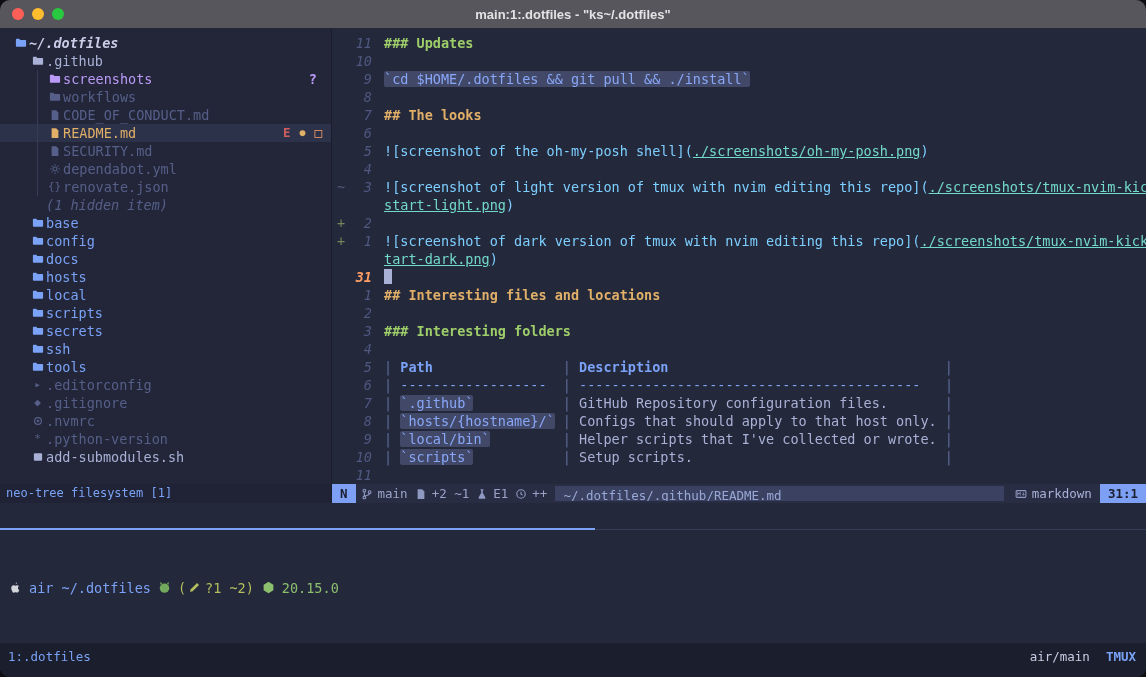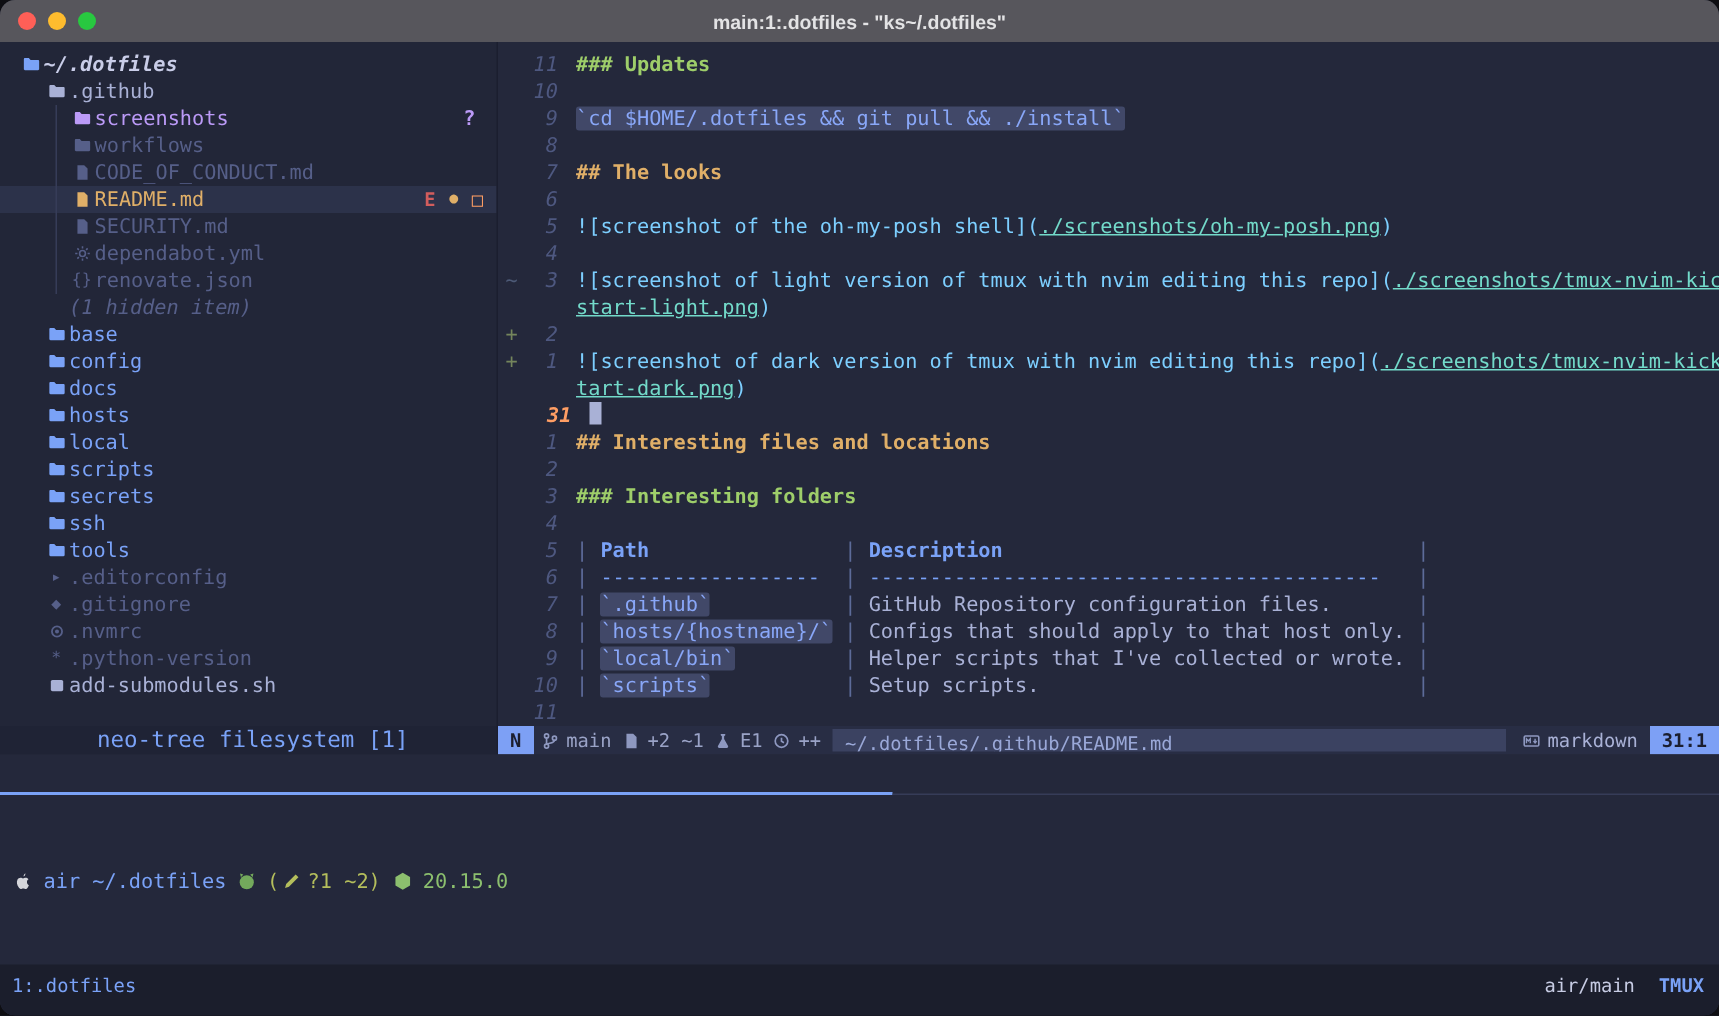--- a/index.html
+++ b/index.html
@@ -47,32 +47,32 @@
   .k-muted { color:#565f89; }
   .k-active { color:#e0af68; background:#2c324a; }
   .k-note { color:#565f89; font-style:italic; }
   .k-normal { color:#a9b1d6; }
   .tspacer { flex:1; }
   .badge-q { color:#bb9af7; margin-right:14px; font-weight:bold; }
   .mk { margin-right:9px; font-size:12.5px; }
   .mk-e { color:#d25d5d; font-weight:bold; }
   .mk-dot { color:#e0af68; font-size:10px; }
   .mk-box { color:#ff9e64; font-weight:bold; }
-  .neotree-bar { height:19px; background:#1f2335; color:#7aa2f7; font-size:15px;
-                 line-height:19px; padding-left:6px; white-space:pre;text-align:center; }
+  .neotree-bar { height:19px; background:#1f2335; color:#7aa2f7; font-size:12px;
+                 line-height:19px; padding-left:6px; white-space:pre; }
 
   
   .editor { flex:1; min-width:0; display:flex; flex-direction:column; background:#24283b; }
   .elines { flex:1; padding-top:6px; overflow:hidden; }
   .eline { height:18px; display:flex; white-space:pre; }
   .sign { width:16px; padding-left:5px; flex:none; }
   .s-tilde { color:#4d5a77; }
   .s-plus { color:#74855c; }
   .lnum { width:24px; text-align:right; color:#4e5880; flex:none;font-style:italic; }
-  .lnum.cur { color:#ff9e64; font-weight:bold;margin-left:9px; }
+  .lnum.cur { color:#ff9e64; font-weight:bold; }
   .codeln { flex:1; min-width:0; padding-left:12px; overflow:hidden; white-space:pre; }
   .h2 { color:#e0af68; font-weight:bold;margin-top:14px; }
   .h3 { color:#9ece6a; font-weight:bold; }
   .md { color:#7dcfff; }
   .lnk { color:#73daca; text-decoration:underline; }
   .chip { color:#89a7f8; background:#414868; border-radius:2px; }
   .pipe { color:#5d6b99; }
   .th { color:#7aa2f7; font-weight:bold; }
   .dash { color:#7aa2f7; }
   .desc { color:#a9b1d6; }

